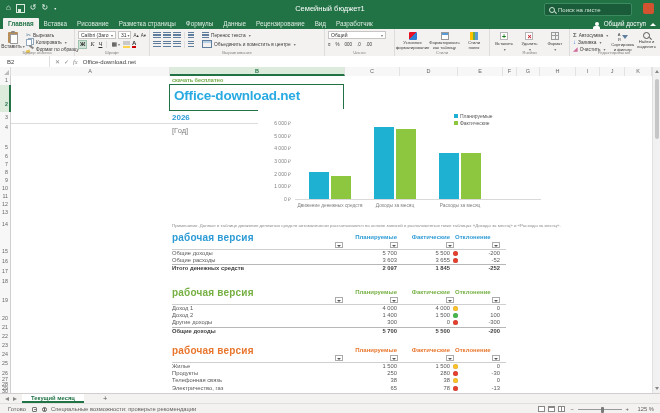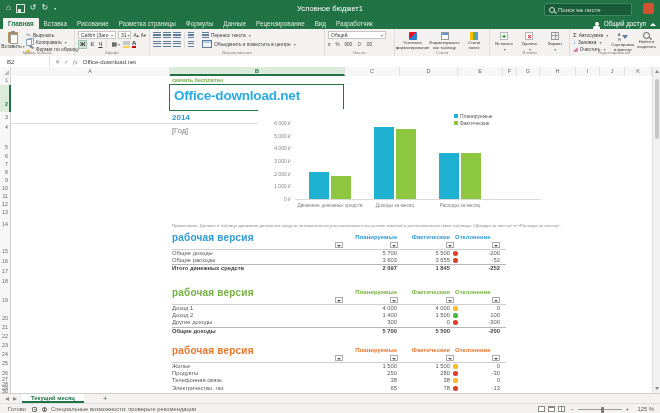--- a/index.html
+++ b/index.html
@@ -154,21 +154,21 @@
 <div id="app">
 
   <div id="titlebar">
     <div class="qat">
       <span class="qicon">⌂</span>
       <span class="ic-save"></span>
       <span class="qicon">↺</span>
       <span class="qicon">↻</span>
       <span class="caret" style="color:#eaf3ed">▾</span>
     </div>
-    <div class="tb-title">Условное бюджет1</div>
+    <div class="tb-title">Семейный бюджет1</div>
     <div class="searchbox">
       <span class="ic-mag-w"></span>
       <span>Поиск на листе</span>
     </div>
     <div class="avatar"></div>
   </div>
 
   <div id="tabrow">
       <div class="rtab active">Главная</div>
       <div class="rtab">Вставка</div>
@@ -427,21 +427,21 @@
       <div class="rowcell" style="top: 305px;">28</div>
       <div class="rowcell" style="top: 309px;">29</div>
       <div class="rowcell" style="top: 312px;">30</div>
     </div>
 
   <div id="sheet">
     <div class="promo">скачать бесплатно</div>
     <div class="selbox"></div>
     <div class="handle"></div>
     <div class="bigtitle">Office-download.net</div>
-    <div class="year">2014</div>
+    <div class="year">2026</div>
     <div class="titleline"></div>
     <div class="yearcap">[Год]</div>
 
     <div id="chart">
       <div class="axisline"></div>
       <div id="legend">
           <div class="lgrow">
             <div class="lgsq" style="background: rgb(31, 177, 210);"></div>
             <div class="lgtx">Планируемые</div>
           </div>

